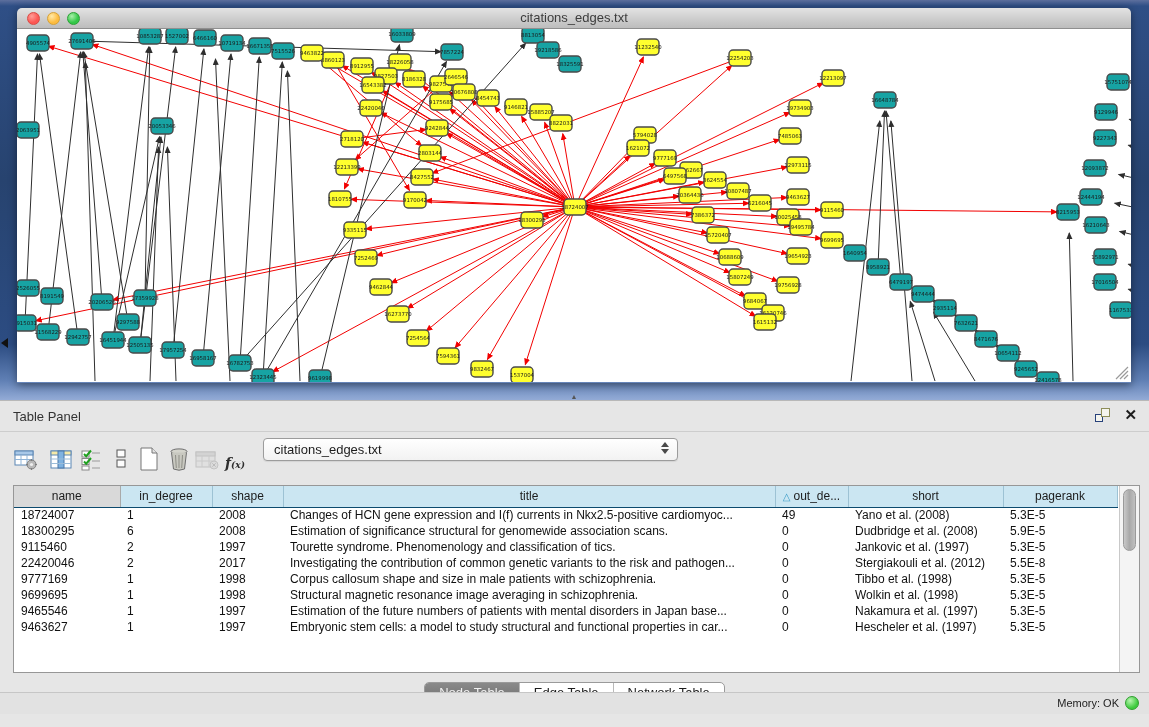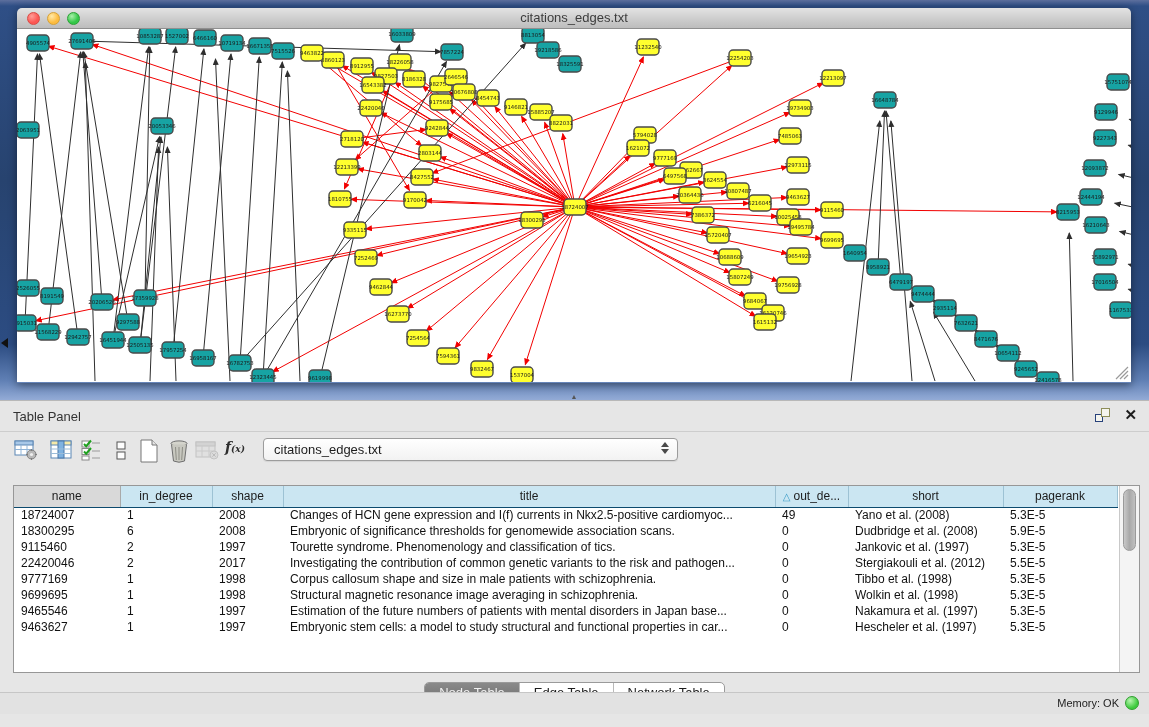--- a/index.html
+++ b/index.html
@@ -31,21 +31,21 @@
   #table-panel { position:absolute; left:0; top:400px; width:1149px; height:327px; background:#e6e6e6; border-top:1px solid #b8b8b8; }
   #panel-header { position:relative; height:31px; border-bottom:1px solid #cdcdcd; }
   #panel-title { position:absolute; left:13px; top:8px; font-size:13px; color:#333; }
   #panel-actions { position:absolute; right:12px; top:6px; display:flex; gap:14px; align-items:center; }
   #float-icon { position:relative; width:15px; height:14px; }
   #float-icon .sq1 { position:absolute; left:0; bottom:0; width:8px; height:8px; border:1.5px solid #27417a; background:#f5f5ef; }
   #float-icon .sq2 { position:absolute; right:0; top:0; width:9px; height:9px; border:1.5px solid #8e8e5a; background:#f5f5ef; }
   #close-icon { font-size:15px; font-weight:bold; color:#1c1c1c; line-height:15px; cursor:default; }
 
   #toolbar { position:relative; height:48px; }
-  .tbtn { position:absolute; top:7px; width:30px; height:32px; display:flex; align-items:flex-start; justify-content:center; border-radius:4px; }
+  .tbtn { position:absolute; top:7px; width:30px; height:32px; display:flex; align-items:flex-end; justify-content:center; border-radius:4px; }
   .fx { font-family:"DejaVu Serif",serif; font-style:italic; font-weight:bold; font-size:14px; color:#2e2e2e; }
   .fx small { font-size:9px; font-weight:bold; }
   #dropdown { position:absolute; left:263px; top:6px; width:415px; height:23px; background:linear-gradient(180deg,#ffffff,#f2f2f2);
     border:1px solid #9c9c9c; border-radius:4px; font-size:13px; color:#1d1d1d; line-height:21px; padding-left:10px; box-shadow:0 1px 1px rgba(0,0,0,.08); }
   #dd-arrows { position:absolute; right:8px; top:3px; display:flex; flex-direction:column; gap:2px; }
   #dd-arrows i { width:0; height:0; border-left:4px solid transparent; border-right:4px solid transparent; display:block; }
   #dd-arrows .up { border-bottom:5px solid #4a4a4a; }
   #dd-arrows .dn { border-top:5px solid #4a4a4a; }
 
   #table-wrap { position:absolute; left:13px; top:84px; width:1127px; height:188px; background:#ffffff; border:1px solid #979797; overflow:hidden; }
@@ -787,42 +787,42 @@
               <td>2008</td>
               <td>Changes of HCN gene expression and I(f) currents in Nkx2.5-positive cardiomyoc...</td>
               <td>49</td>
               <td class="center">Yano et al. (2008)</td>
               <td>5.3E-5</td>
             </tr>
             <tr>
               <td>18300295</td>
               <td>6</td>
               <td>2008</td>
-              <td>Embryonic of significance thresholds for genomewide association scans.</td>
+              <td>Estimation of significance structural for genomewide association scans.</td>
               <td>0</td>
               <td class="center">Dudbridge et al. (2008)</td>
               <td>5.9E-5</td>
             </tr>
             <tr>
               <td>9115460</td>
               <td>2</td>
               <td>1997</td>
               <td>Tourette syndrome. Phenomenology and classification of tics.</td>
               <td>0</td>
               <td class="center">Jankovic et al. (1997)</td>
               <td>5.3E-5</td>
             </tr>
             <tr>
               <td>22420046</td>
               <td>2</td>
               <td>2017</td>
               <td>Investigating the contribution of common genetic variants to the risk and pathogen...</td>
               <td>0</td>
               <td class="center">Stergiakouli et al. (2012)</td>
-              <td>5.5E-5</td>
+              <td>5.5E-8</td>
             </tr>
             <tr>
               <td>9777169</td>
               <td>1</td>
               <td>1998</td>
               <td>Corpus callosum shape and size in male patients with schizophrenia.</td>
               <td>0</td>
               <td class="center">Tibbo et al. (1998)</td>
               <td>5.3E-5</td>
             </tr>

